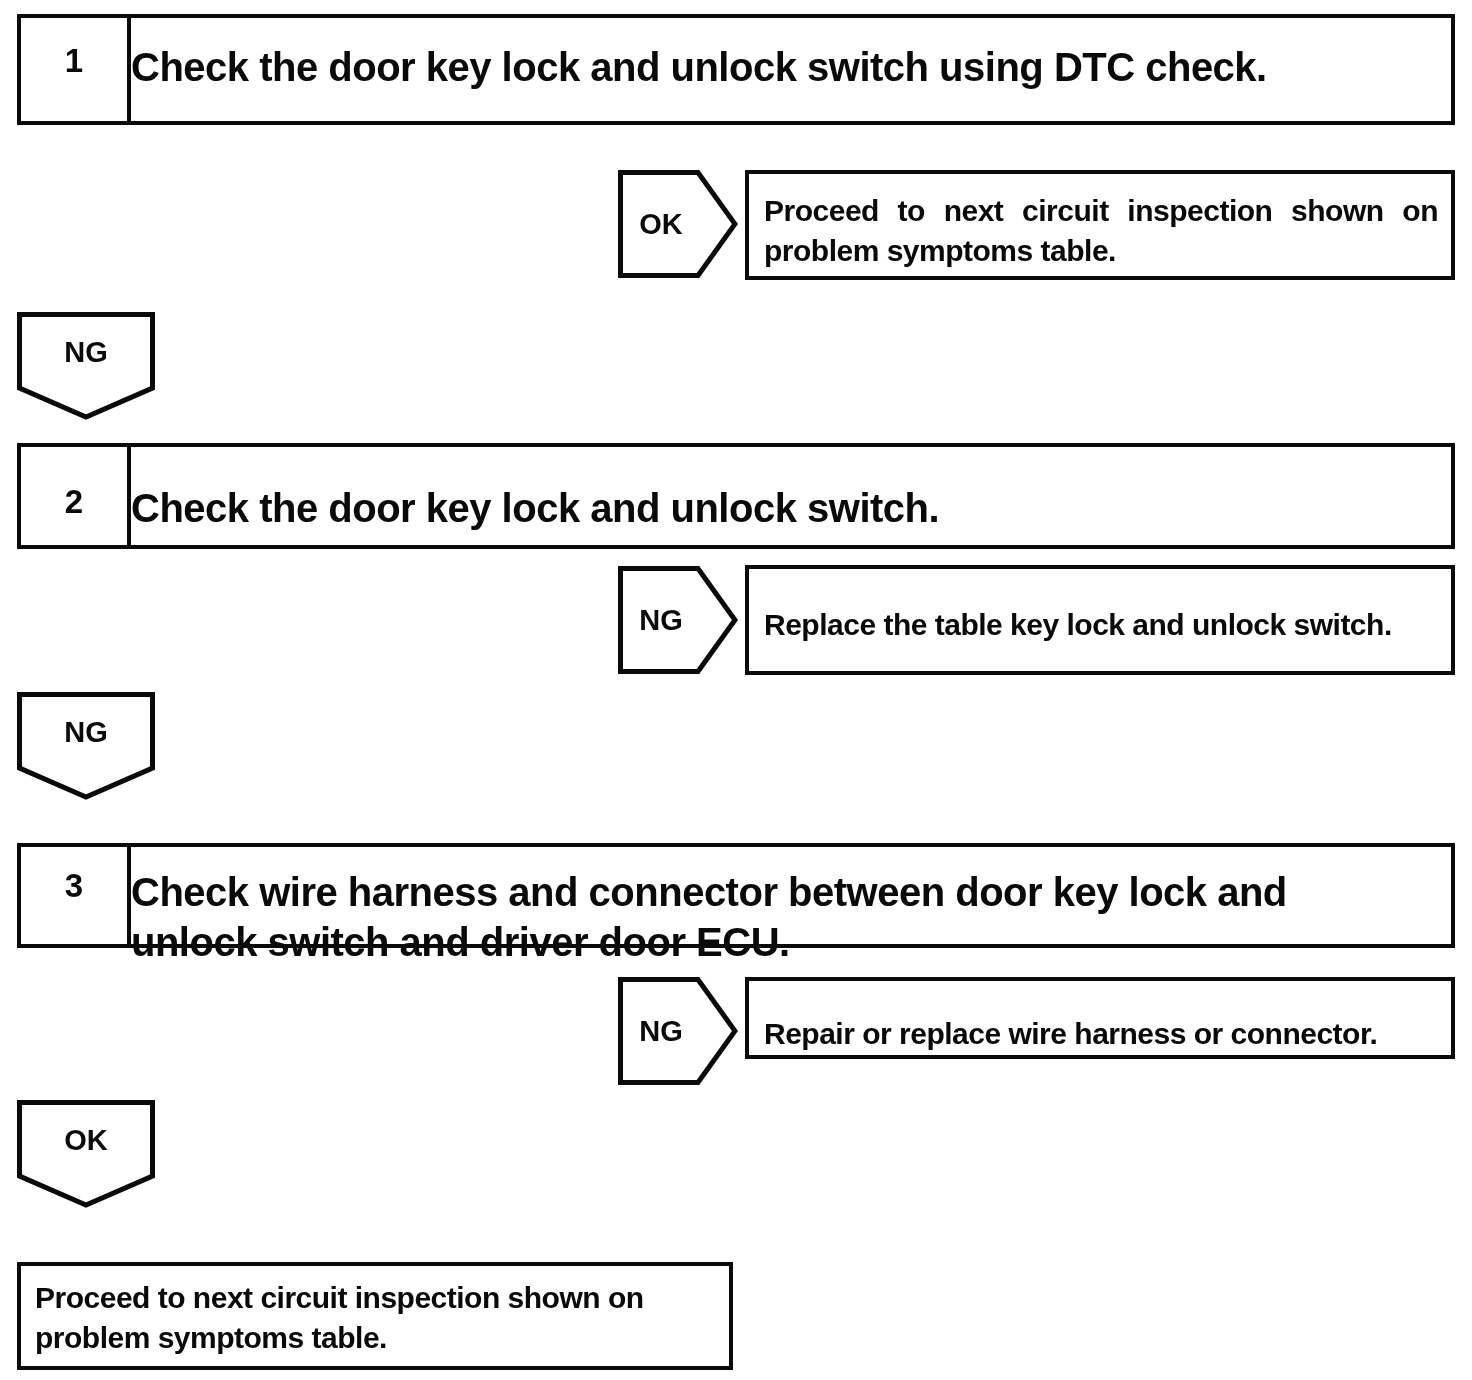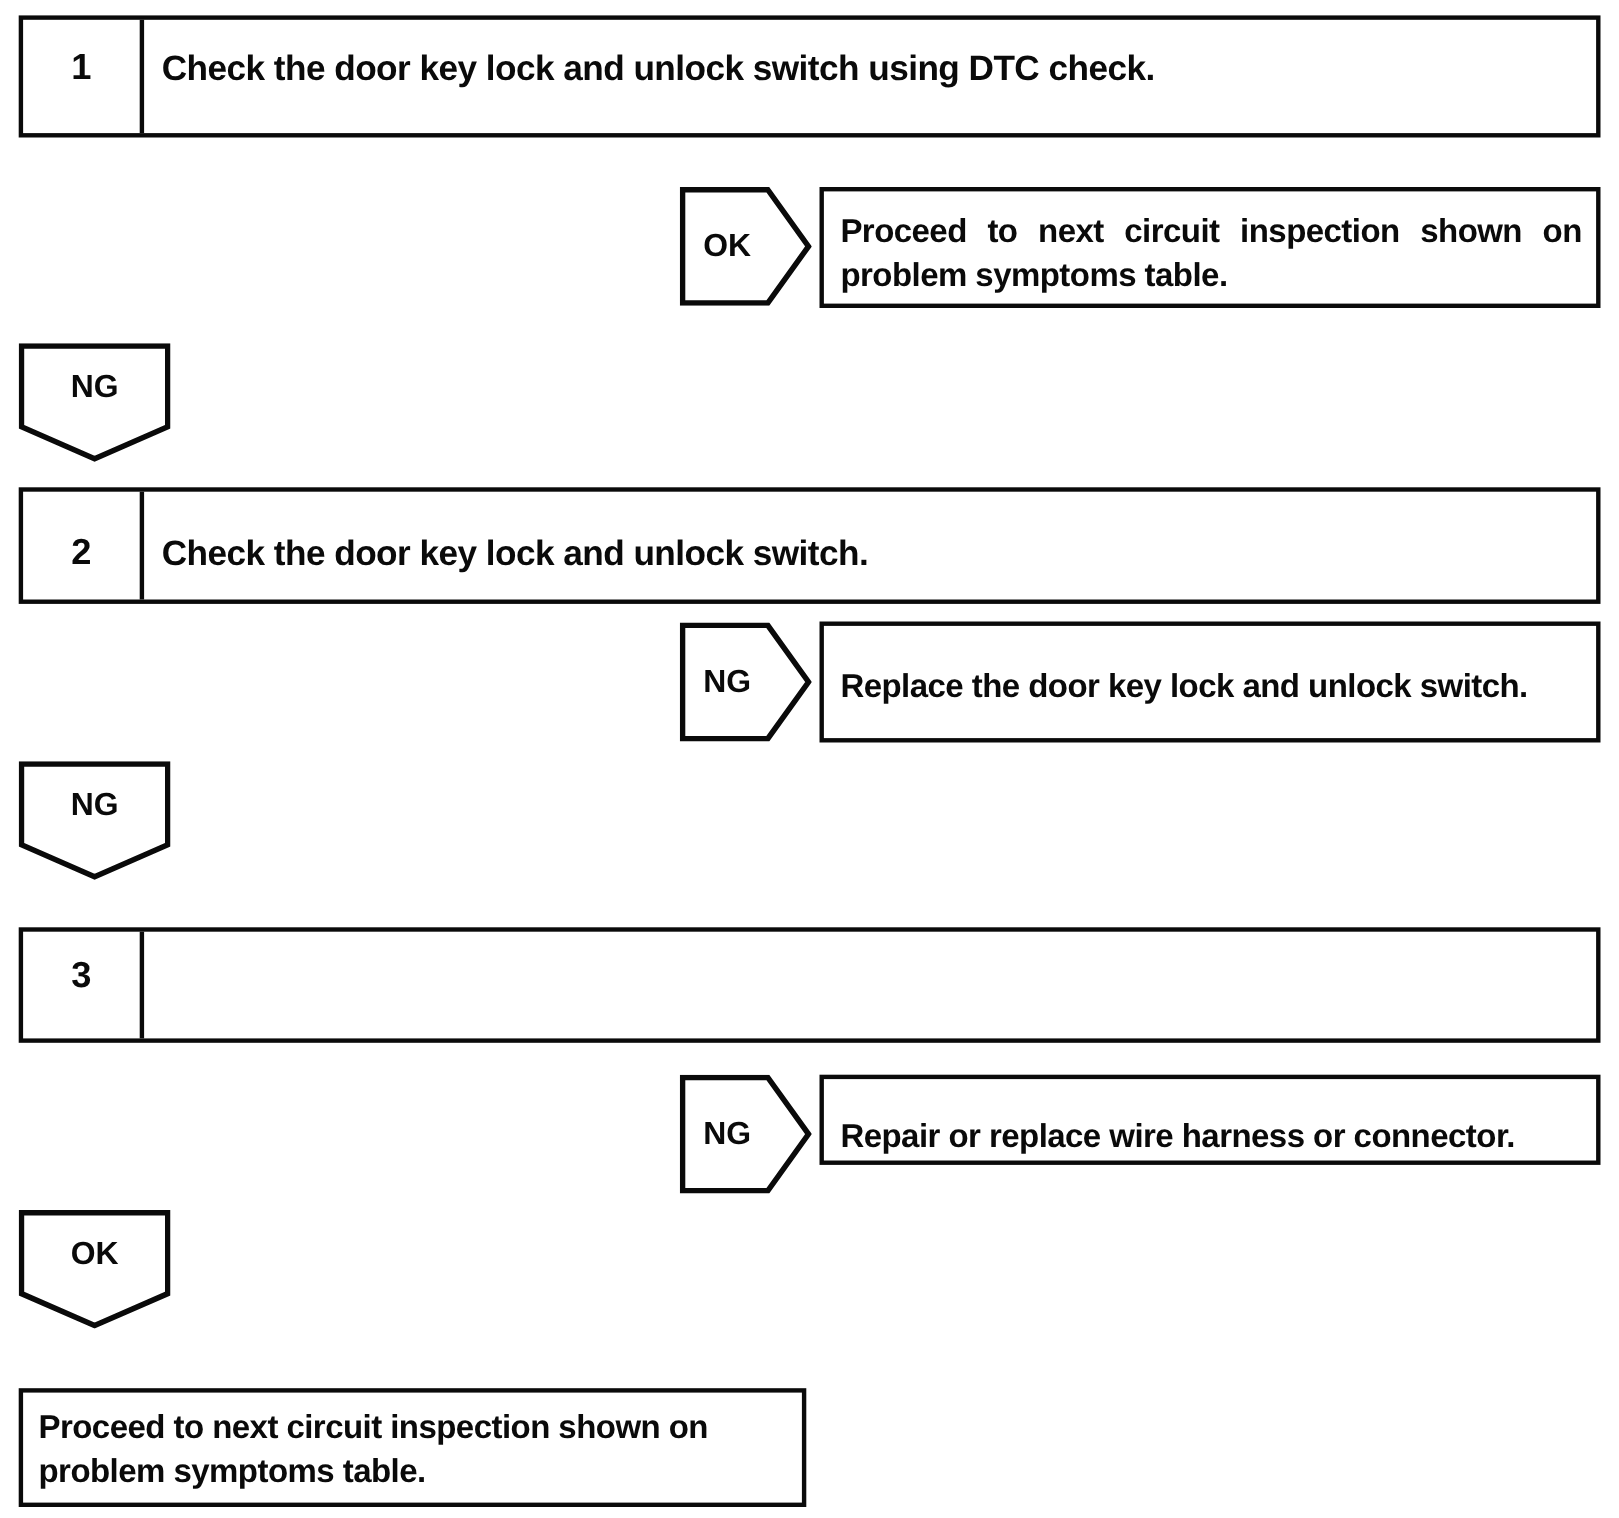--- a/index.html
+++ b/index.html
@@ -27,24 +27,23 @@
   }
   .num-cell {
     flex: none;
     width: 110px;
     border-right: 4px solid #0a0a0a;
     text-align: center;
     font-size: 33px;
     box-sizing: border-box;
   }
   .step-text {
-    font-size: 32px;
+    font-size: 40px;
     letter-spacing: -0.5px;
     line-height: 1.26;
-    padding-left: 16px;
     box-sizing: border-box;
   }
 
   
   .result-box {
     position: absolute;
     left: 745px;
     width: 710px;
     background: #ffffff;
     border: 4px solid #0a0a0a;
@@ -135,31 +134,32 @@
     <div class="num-cell" style="padding-top:36px;">2</div>
     <div class="step-text" style="padding-top:36px;">Check the door key lock and unlock switch.</div>
   </div>
 
   <div class="arrow-right" style="top:566px;">
     <svg width="120" height="108" viewBox="0 0 120 108">
       <polygon points="2.5,2.5 80,2.5 117,54 80,105.5 2.5,105.5" fill="#ffffff" stroke="#0a0a0a" stroke-width="5" stroke-linejoin="miter"></polygon>
     </svg>
     <span class="label">NG</span>
   </div>
-  <div class="result-box" style="top:565px; height:110px; padding-top:36px;">Replace the door key lock and unlock switch.</div>
+  <div class="result-box" style="top:565px; height:110px; padding-top:36px;">Replace the table key lock and unlock switch.</div>
 
   <div class="arrow-down" style="top:692px;">
     <svg width="138" height="108" viewBox="0 0 138 108">
       <polygon points="2.5,2.5 135.5,2.5 135.5,76 69,105 2.5,76" fill="#ffffff" stroke="#0a0a0a" stroke-width="5" stroke-linejoin="miter"></polygon>
     </svg>
     <span class="label">NG</span>
   </div>
 
   <div class="step-box" style="top:843px; height:105px;">
     <div class="num-cell" style="padding-top:20px;">3</div>
+    <div class="step-text" style="padding-top:20px; width:1240px;">Check wire harness and connector between door key lock and unlock switch and driver door ECU.</div>
   </div>
 
   <div class="arrow-right" style="top:977px;">
     <svg width="120" height="108" viewBox="0 0 120 108">
       <polygon points="2.5,2.5 80,2.5 117,54 80,105.5 2.5,105.5" fill="#ffffff" stroke="#0a0a0a" stroke-width="5" stroke-linejoin="miter"></polygon>
     </svg>
     <span class="label">NG</span>
   </div>
   <div class="result-box" style="top:977px; height:82px; padding-top:33px;">Repair or replace wire harness or connector.</div>
 

